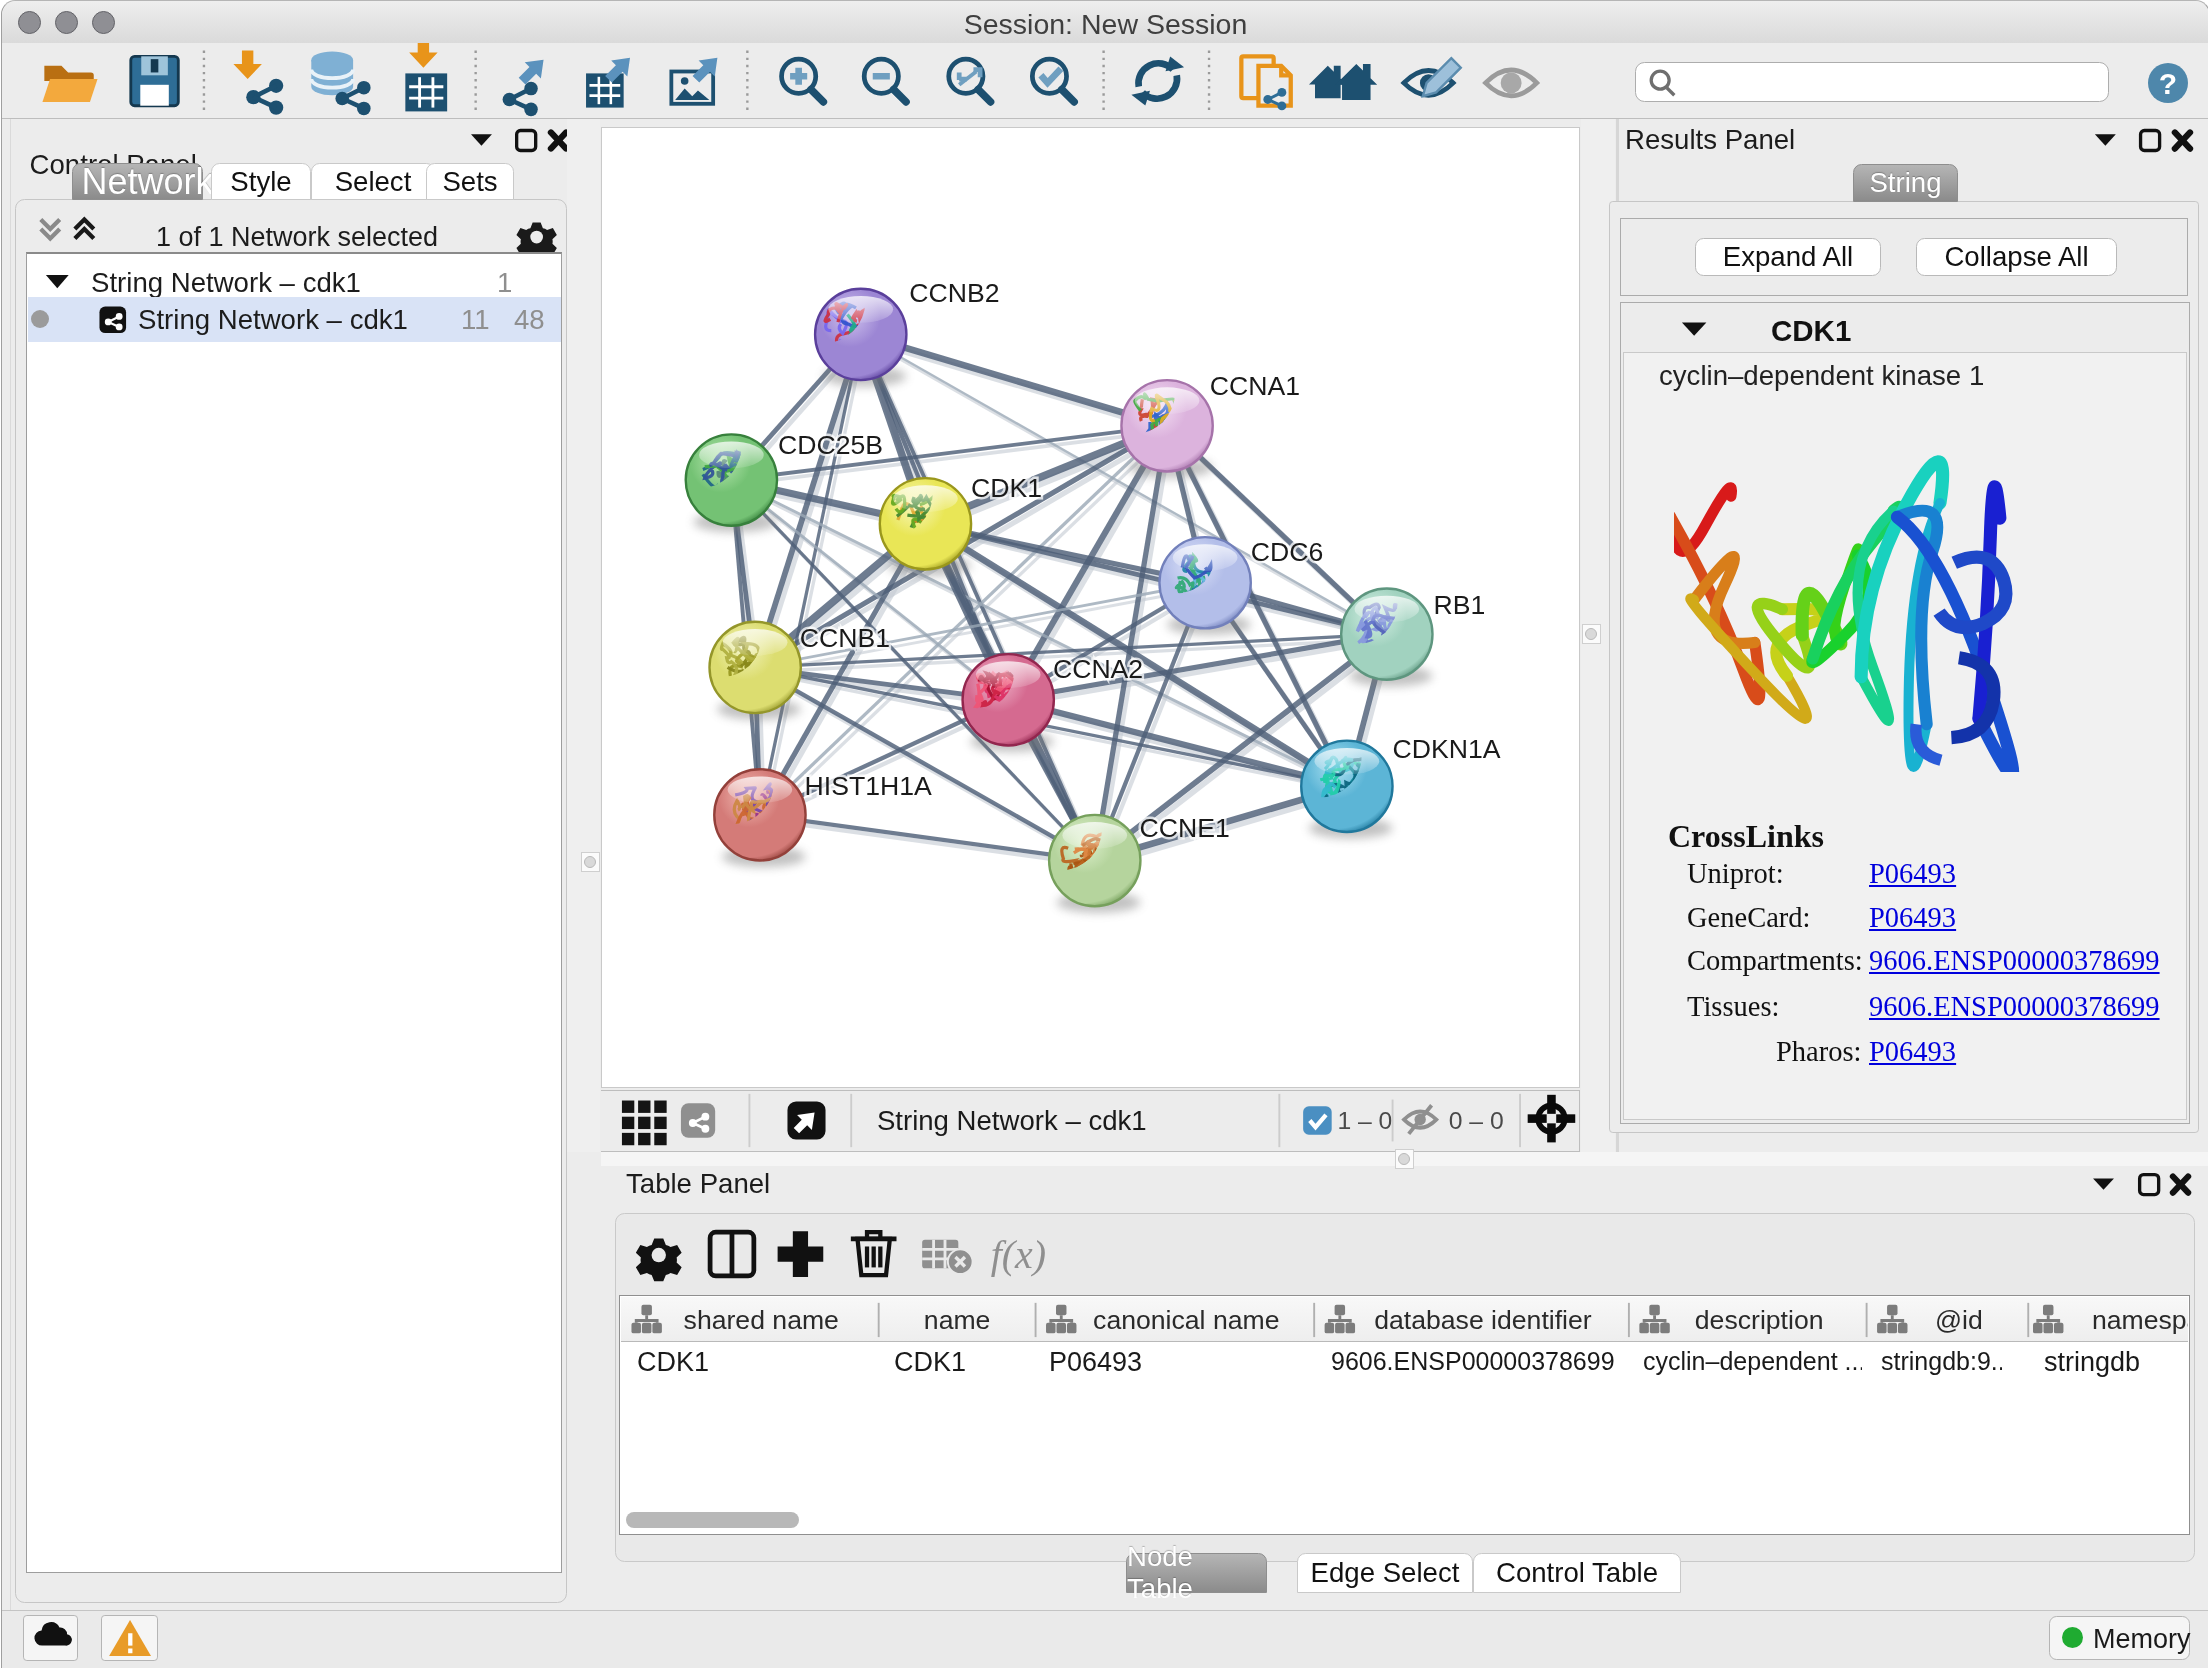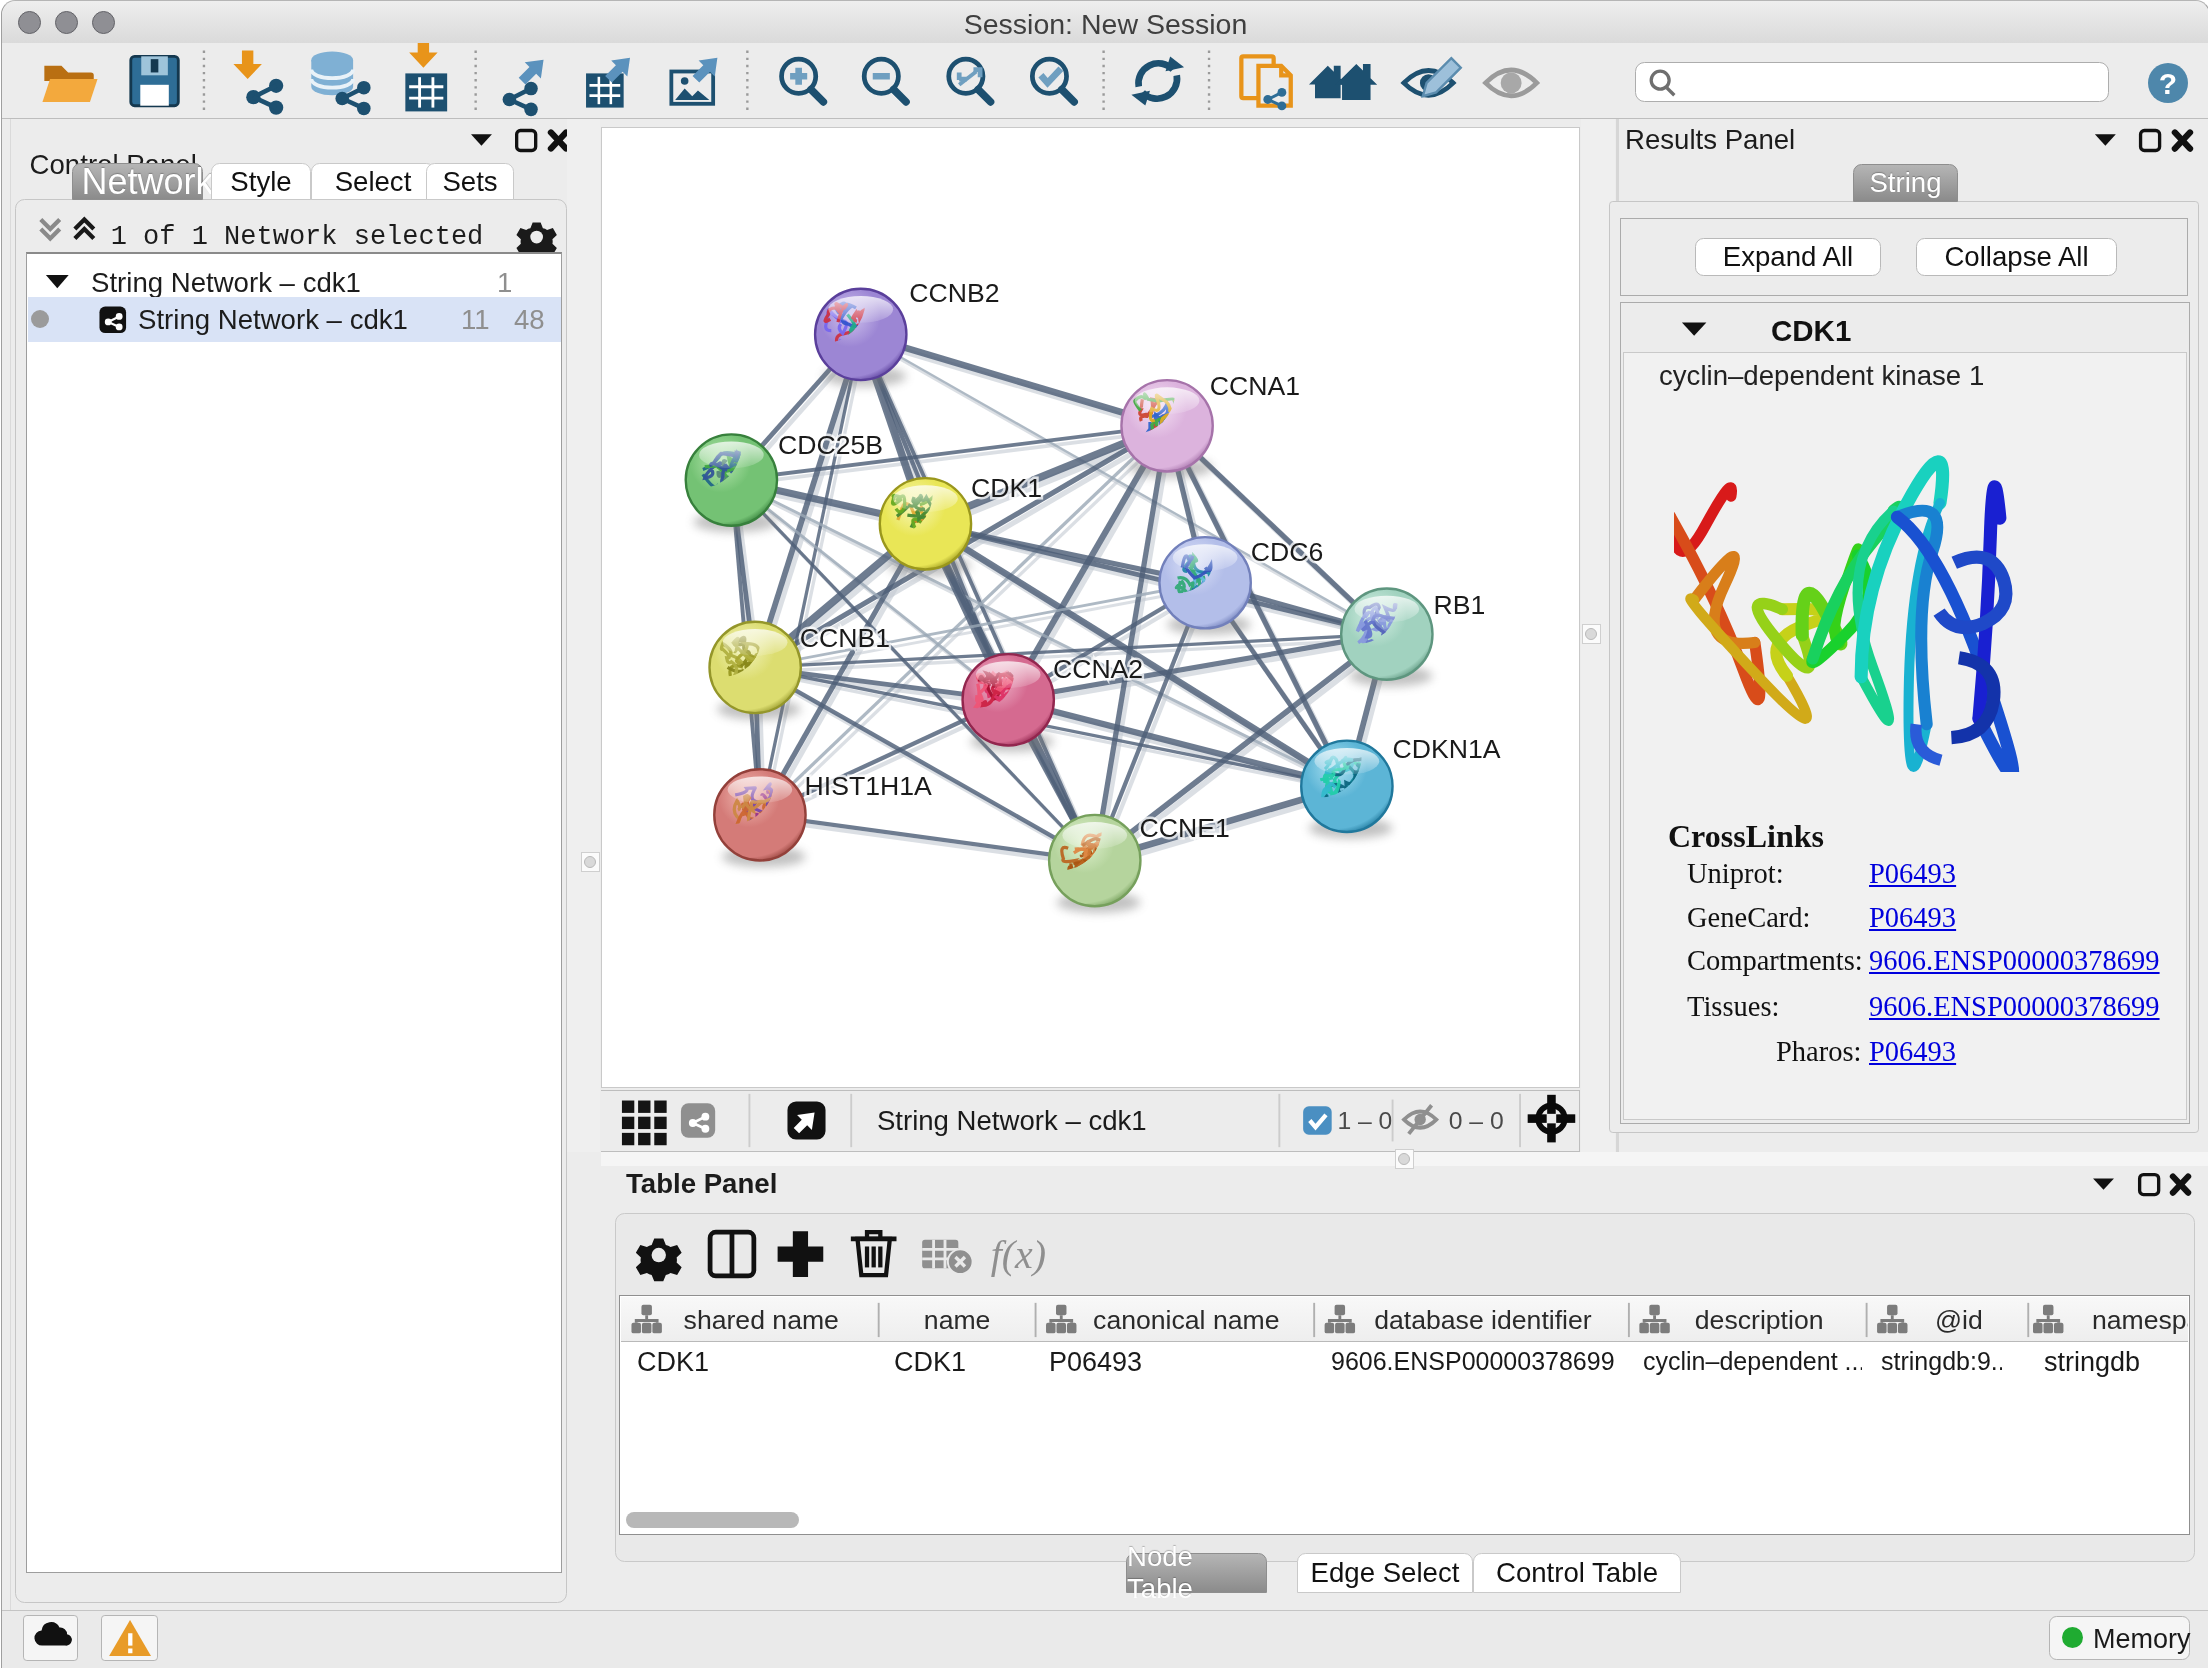--- a/index.html
+++ b/index.html
@@ -247,21 +247,21 @@
 <svg style="position:absolute;left:24px;top:209px" width="552" height="53" viewBox="0 0 580 56">
 <g fill="none" stroke="#8a8a8a" stroke-width="4.5">
         <path d="M14 10 l10 10 l10 -10"></path>
         <path d="M14 20 l10 10 l10 -10"></path>
       </g>
 <g fill="none" stroke="#1a1a1a" stroke-width="4.5">
         <path d="M50 20 l10 -10 l10 10"></path>
         <path d="M50 30 l10 -10 l10 10"></path>
       </g>
 </svg>
-<div style="position:absolute;left:0px;top:223px;font-size:27px;color:#1c1c1c;font-weight:normal;font-family:Liberation Mono, monospace;white-space:nowrap;line-height:1;">
+<div style="position:absolute;left:0px;top:223px;font-size:27px;color:#1c1c1c;font-weight:normal;font-family:Liberation Sans, sans-serif;white-space:nowrap;line-height:1;">
       <div style="width:590px;text-align:center;">1 of 1 Network selected</div>
     </div>
 <svg style="position:absolute;left:504px;top:217px" width="67" height="42" viewBox="0 0 70 44">
       <g transform="translate(32,20) scale(0.95)">
         <path fill="#1a1a1a" d="M0 -16 l2.5 6.2 a10.5 10.5 0 0 1 4.6 1.9 l6.4 -2 l4.4 7.6 l-4.9 4.6 a10.5 10.5 0 0 1 0 5 l4.9 4.6 l-4.4 7.6 l-6.4 -2 a10.5 10.5 0 0 1 -4.6 1.9 l-2.5 6.2 h-8.8 l-2.5 -6.2 a10.5 10.5 0 0 1 -4.6 -1.9 l-6.4 2 l-4.4 -7.6 l4.9 -4.6 a10.5 10.5 0 0 1 0 -5 l-4.9 -4.6 l4.4 -7.6 l6.4 2 a10.5 10.5 0 0 1 4.6 -1.9 l2.5 -6.2 z" transform="translate(4.4,0)"></path>
         <circle cx="0" cy="0" r="7" fill="#ececec"></circle>
       </g>
     </svg>
 <div style="position:absolute;left:24px;top:251px;width:536px;height:1321px;background:#ffffff;border:1.9px solid #9d9d9d;border-top:2.4px solid #8a8a8a;box-sizing:border-box;"></div>
 <svg style="position:absolute;left:42px;top:270px" width="38" height="23" viewBox="0 0 40 24">
@@ -772,21 +772,21 @@
 <div style="position:absolute;left:1685px;top:859px;font-size:28.5px;color:#111;font-weight:normal;font-family:'Liberation Serif',sans-serif;white-space:nowrap;line-height:1;text-align:right;">Uniprot:</div>
 <div style="position:absolute;left:1867px;top:859px;font-size:28.5px;color:#0000dd;font-weight:normal;font-family:'Liberation Serif',sans-serif;white-space:nowrap;line-height:1;"><span style="text-decoration:underline;">P06493</span></div>
 <div style="position:absolute;left:1685px;top:903px;font-size:28.5px;color:#111;font-weight:normal;font-family:'Liberation Serif',sans-serif;white-space:nowrap;line-height:1;">GeneCard:</div>
 <div style="position:absolute;left:1867px;top:903px;font-size:28.5px;color:#0000dd;font-weight:normal;font-family:'Liberation Serif',sans-serif;white-space:nowrap;line-height:1;"><span style="text-decoration:underline;">P06493</span></div>
 <div style="position:absolute;left:1685px;top:946px;font-size:28.5px;color:#111;font-weight:normal;font-family:'Liberation Serif',sans-serif;white-space:nowrap;line-height:1;">Compartments:</div>
 <div style="position:absolute;left:1867px;top:946px;font-size:28.5px;color:#0000dd;font-weight:normal;font-family:'Liberation Serif',sans-serif;white-space:nowrap;line-height:1;"><span style="text-decoration:underline;">9606.ENSP00000378699</span></div>
 <div style="position:absolute;left:1685px;top:992px;font-size:28.5px;color:#111;font-weight:normal;font-family:'Liberation Serif',sans-serif;white-space:nowrap;line-height:1;">Tissues:</div>
 <div style="position:absolute;left:1867px;top:992px;font-size:28.5px;color:#0000dd;font-weight:normal;font-family:'Liberation Serif',sans-serif;white-space:nowrap;line-height:1;"><span style="text-decoration:underline;">9606.ENSP00000378699</span></div>
 <div style="position:absolute;left:1774px;top:1037px;font-size:28.5px;color:#111;font-weight:normal;font-family:'Liberation Serif',sans-serif;white-space:nowrap;line-height:1;">Pharos:</div>
 <div style="position:absolute;left:1867px;top:1037px;font-size:28.5px;color:#0000dd;font-weight:normal;font-family:'Liberation Serif',sans-serif;white-space:nowrap;line-height:1;"><span style="text-decoration:underline;">P06493</span></div>
-<div style="position:absolute;left:624px;top:1169px;font-size:27.6px;color:#1c1c1c;font-weight:bold;font-family:'Liberation Sans',sans-serif;white-space:nowrap;line-height:1;">Table Panel</div>
+<div style="position:absolute;left:624px;top:1169px;font-size:27.6px;color:#1c1c1c;font-weight:normal;font-family:'Liberation Sans',sans-serif;white-space:nowrap;line-height:1;">Table Panel</div>
 <svg style="position:absolute;left:0px;top:0px" width="2208" height="1208" viewBox="0 0 2322 1270" pointer-events="none">
       <path d="M2199 1238 h22 l-11 12 z" fill="#111"></path>
       <rect x="2248" y="1234" width="20" height="21" rx="4" fill="none" stroke="#111" stroke-width="3.5"></rect>
       <g stroke="#111" stroke-width="6.5" stroke-linecap="round">
         <line x1="2283" y1="1236" x2="2299" y2="1253"></line>
         <line x1="2299" y1="1236" x2="2283" y2="1253"></line>
       </g>
     </svg>
 <div style="position:absolute;left:613px;top:1212px;width:1580px;height:349px;background:#e9e9e9;border:1.9px solid #c9c9c9;border-radius:9.5px;box-sizing:border-box;"></div>
 <svg style="position:absolute;left:613px;top:1212px" width="951" height="86" viewBox="0 0 1000 90">

